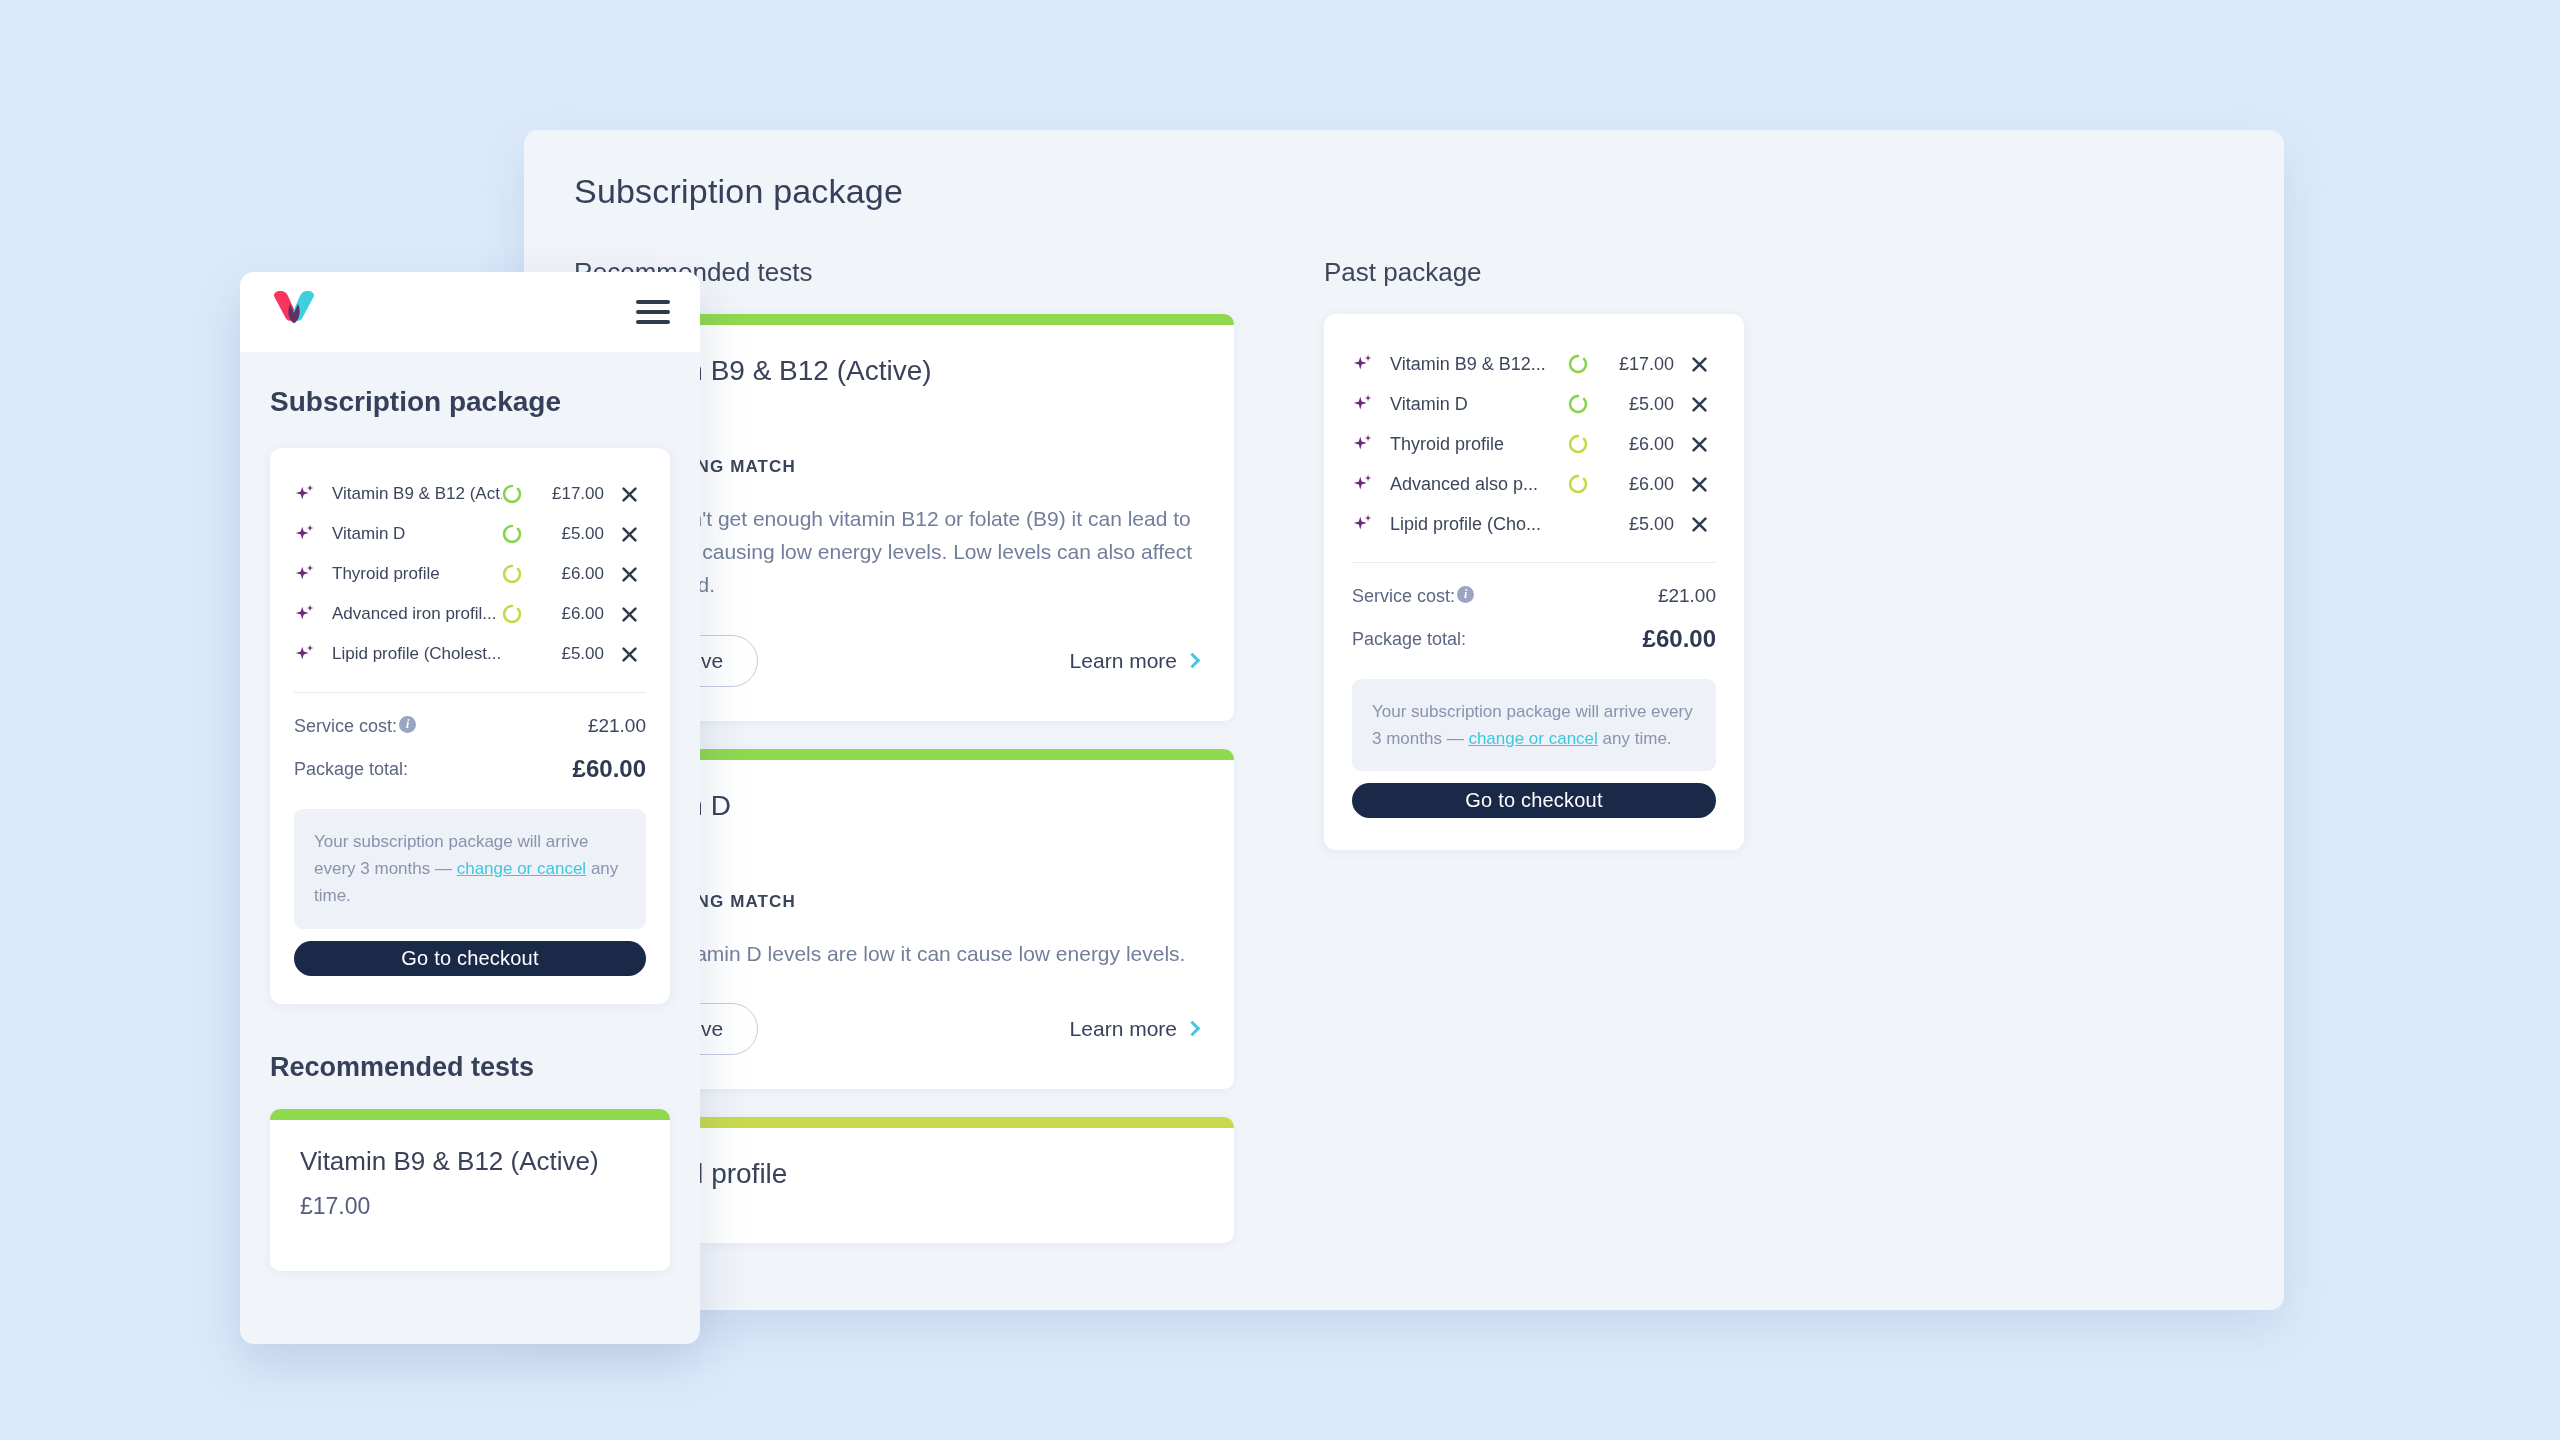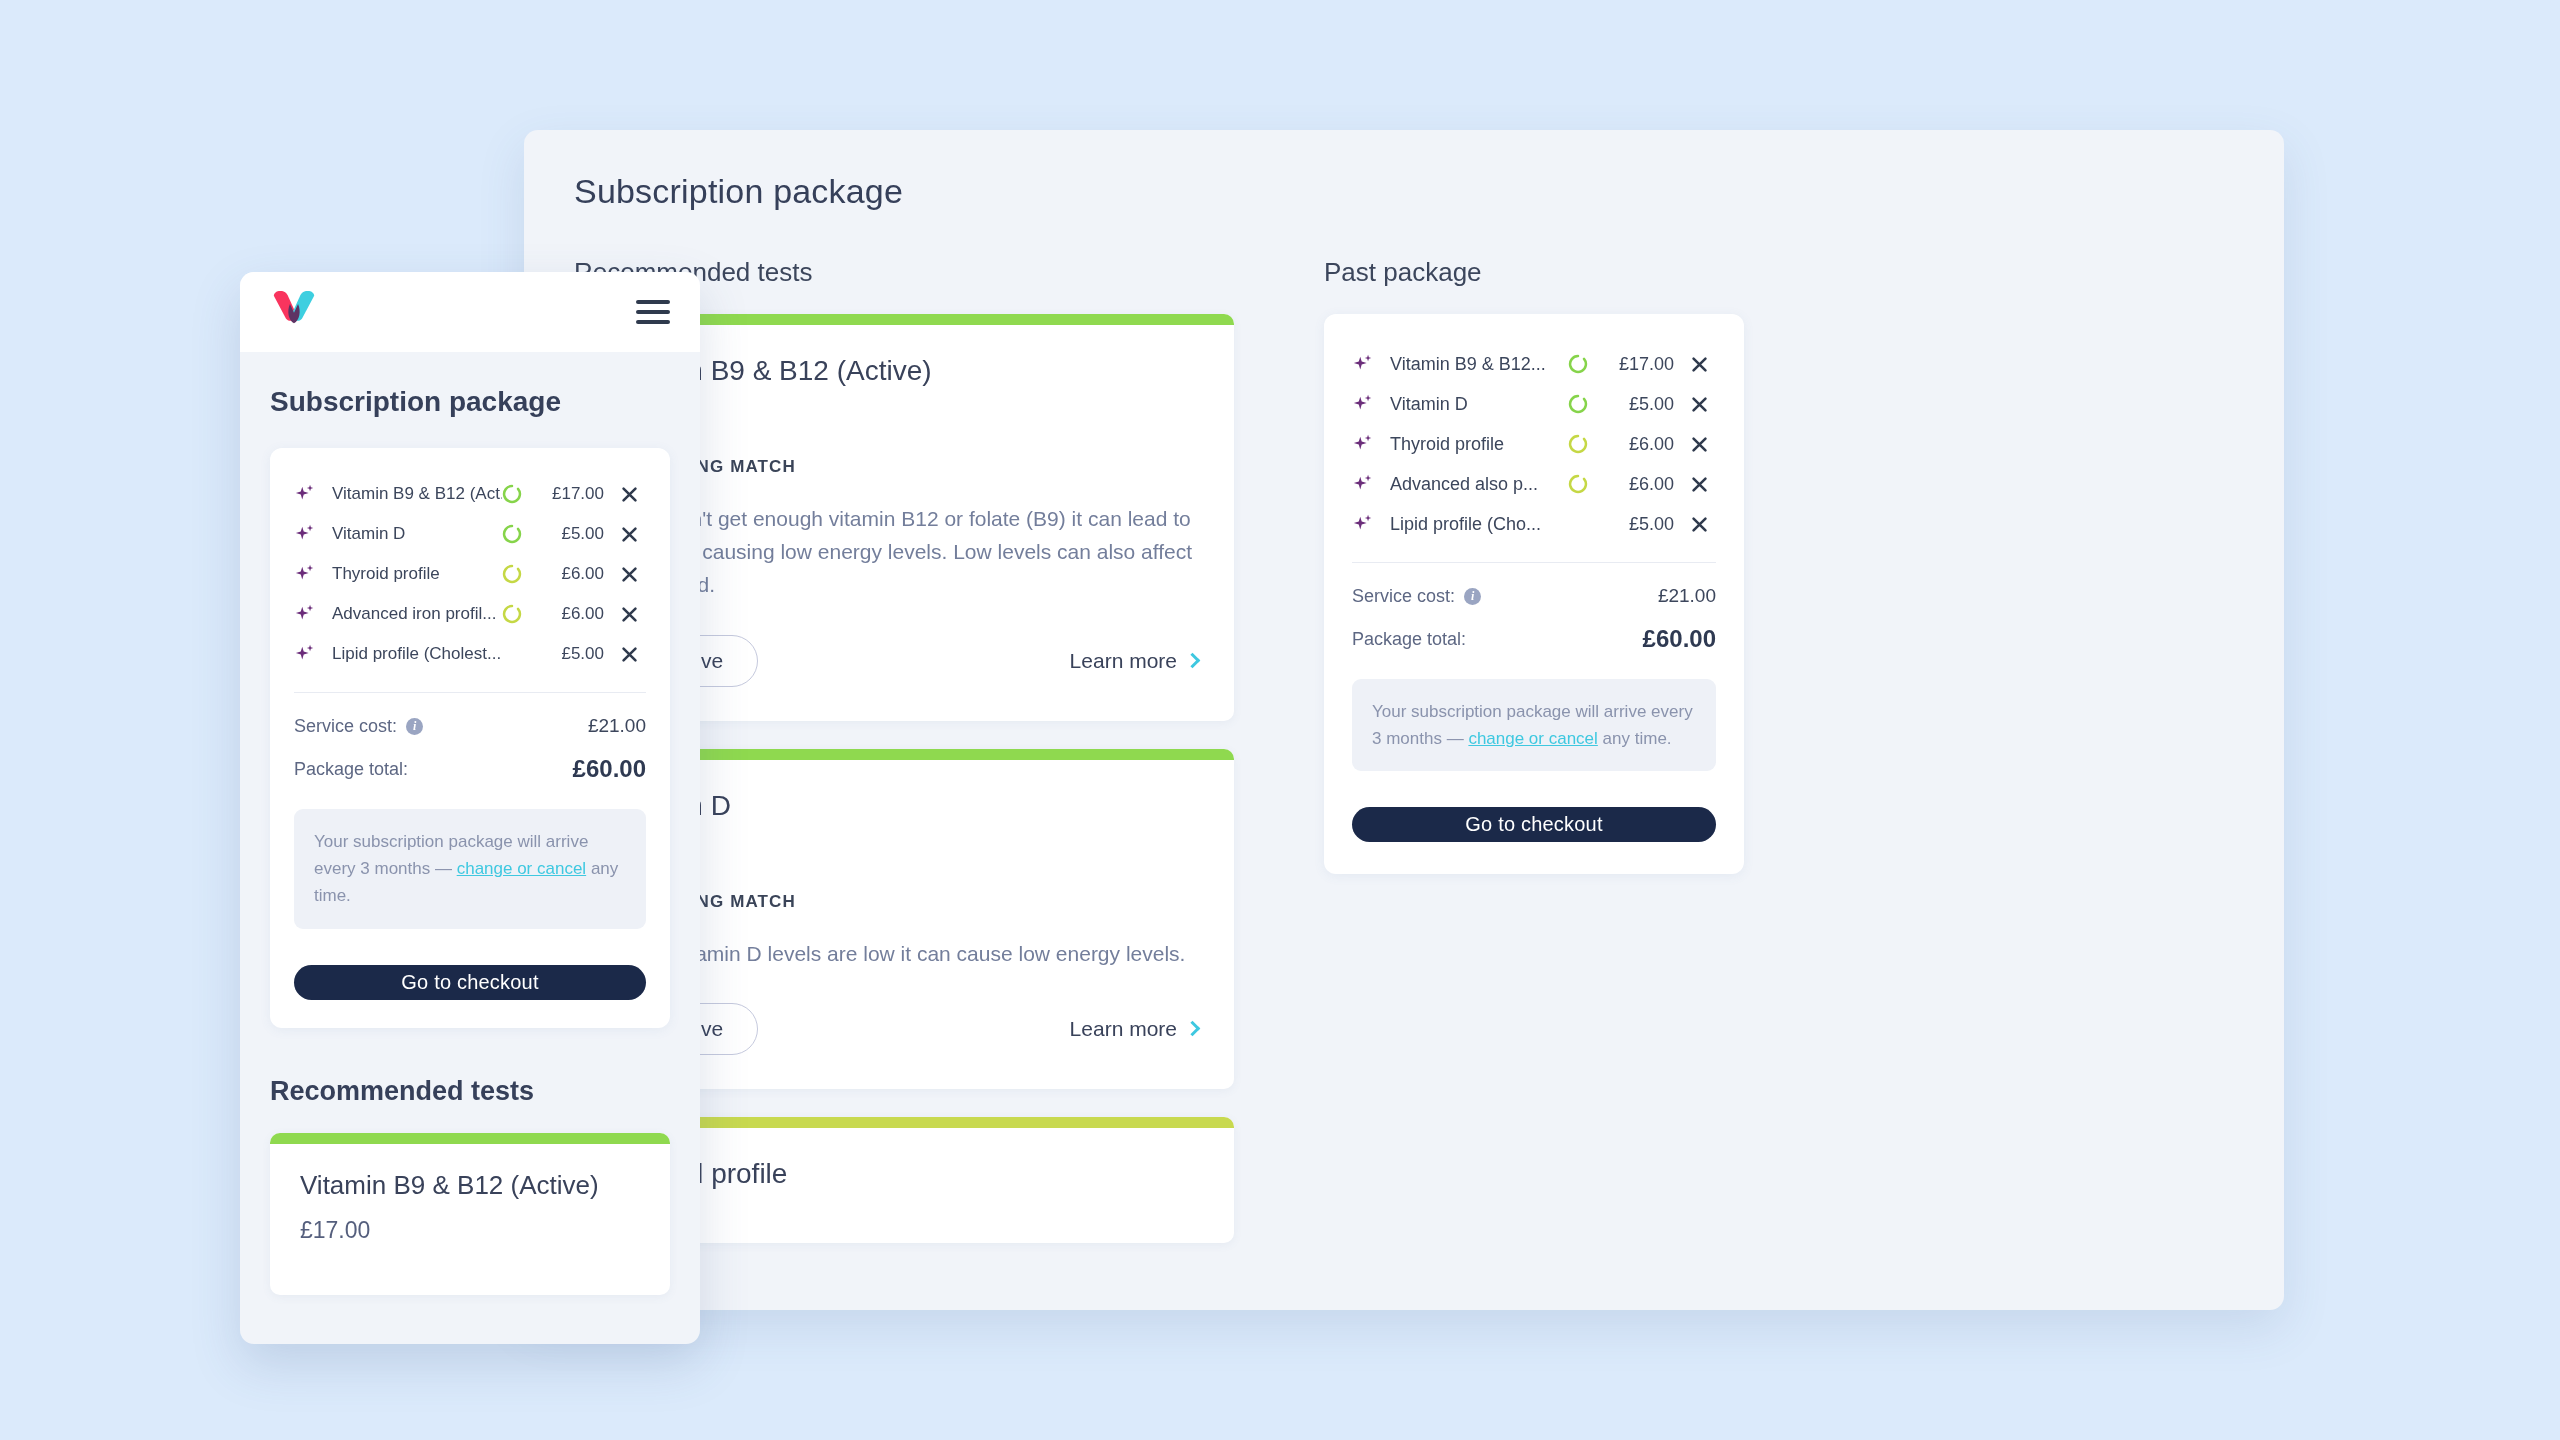--- a/index.html
+++ b/index.html
@@ -122,32 +122,32 @@
   .pkg-price{ font-size:18px; color:#3c465c; width:74px; text-align:right; }
   .pkg-x{
     width:34px; display:flex; align-items:center; justify-content:center;
     cursor:pointer; margin-left:8px;
   }
   .xmark{ width:17px; height:17px; display:block; }
 
   .pkg-divider{ height:1px; background:#e8ebf2; margin:18px 0 22px 0; }
 
   .sum-row{ display:flex; align-items:center; margin-bottom:18px; }
-  .sum-label{ font-size:18px; color:#5d6783; display:flex; align-items:center; gap:9px; }
+  .sum-label{ font-size:18px; color:#5d6783; display:flex; align-items:flex-start; gap:2px; }
   .info-i{
     width:17px; height:17px; border-radius:50%; background:#9aa5c2; color:#fff;
     font-size:12px; line-height:17px; text-align:center; font-weight:700;
     font-family:"Liberation Serif", serif; flex:none;
   }
   .sum-val{ margin-left:auto; font-size:19px; color:#3c465c; }
   .sum-val.big{ font-size:24px; font-weight:700; color:#2f3a52; }
   .sum-row.total{ margin-bottom:26px; }
 
   .notice{
-    background:#eef1f7; border-radius:9px; padding:19px 20px; margin-bottom:36px;
+    background:#eef1f7; border-radius:9px; padding:19px 20px; margin-bottom:12px;
   }
   .notice p{ font-size:17px; line-height:1.6; color:#8a93ad; }
   .notice a{ color:#3ec8e0; text-decoration:underline; }
 
   .btn-checkout{
     display:block; width:100%; background:#1b2949; color:#fff;
     border:none; border-radius:30px; padding:6px 0; font-size:20px;
     cursor:pointer; font-family:inherit; letter-spacing:.2px;
   }
 

